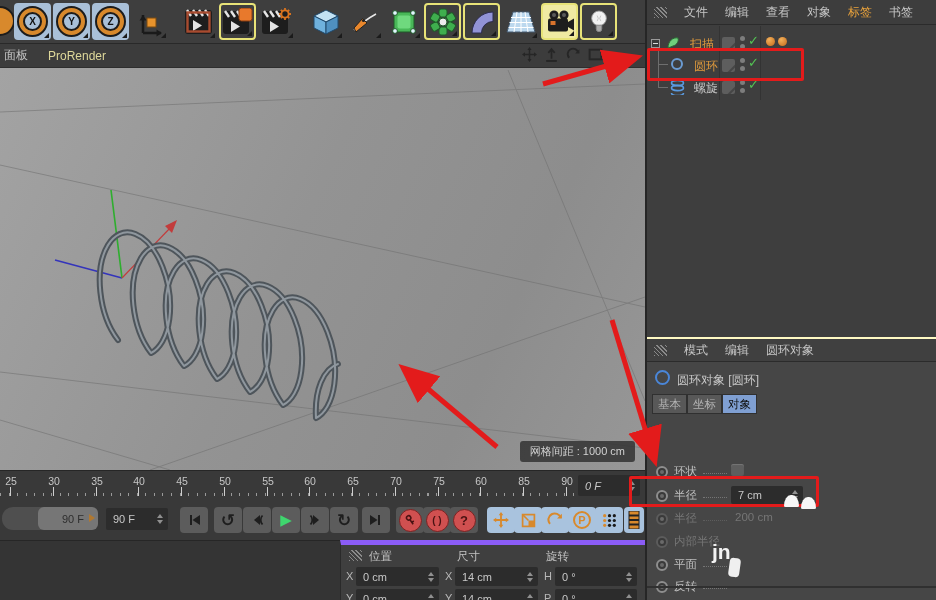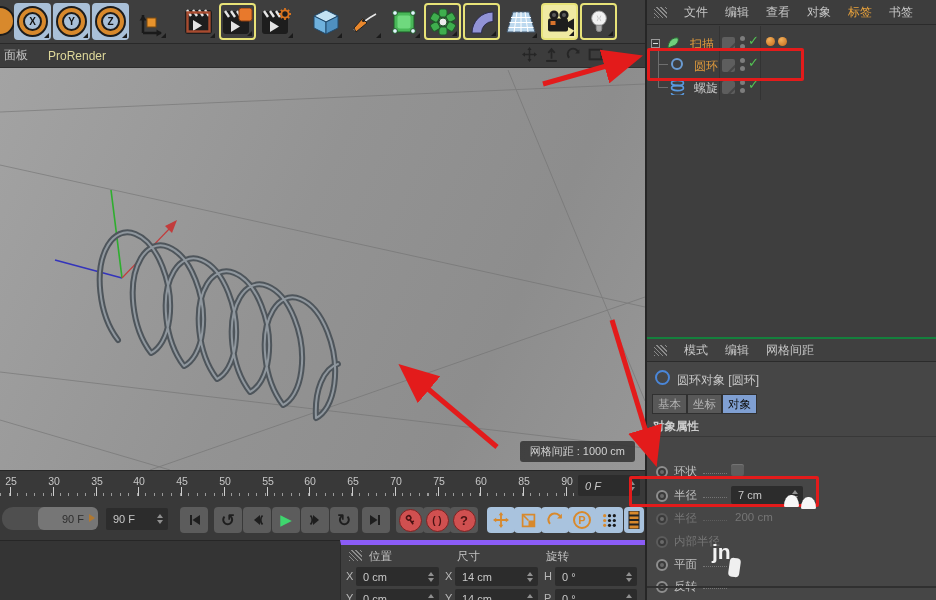--- a/index.html
+++ b/index.html
@@ -505,44 +505,41 @@
       </svg>
       <span class="oname abs" style="left:42px;top:4px;color:#c8c8c8;">螺旋</span>
       <span class="tog-sq"></span>
       <span class="dot2" style="top:4px;">
           <i style="top:0;"></i>
           <i style="top:8px;"></i>
         </span>
       <span class="check">✓</span>
     </div>
 
-    <div class="pmenu" style="top:337px;border-top:2px solid #15803d;background:#404040;">
+    <div class="pmenu" style="top:337px;border-top:2px solid #fef9c3;background:#404040;">
       <span class="hatch"></span>
       <span>模式</span>
       <span>编辑</span>
-      <span>网格间距</span>
+      <span>圆环对象</span>
     </div>
     <div class="abs" style="left:0;top:362px;width:289px;height:238px;background:#464646;"></div>
 
     <div class="abs" style="left:8px;top:370px;width:15px;height:15px;border:2.5px solid #4a86d8;border-radius:50%;box-sizing:border-box;"></div>
     <span class="abs" style="left:30px;top:372px;color:#c9c9c9;">圆环对象 [圆环]</span>
 
     <div class="tab" style="left:5px;top:394px;width:35px;">
         <span>基本</span>
       </div>
     <div class="tab" style="left:40px;top:394px;width:35px;">
         <span>坐标</span>
       </div>
     <div class="tab active" style="left:75px;top:394px;width:35px;">
         <span>对象</span>
       </div>
 
-    <div class="abs" style="left:0;top:416px;width:289px;height:20px;border-bottom:1px solid #383838;">
-      <span style="position:absolute;left:6px;top:3px;color:#cdcdcd;font-weight:bold;font-size:11.5px;">对象属性</span>
-    </div>
 
     <div class="arow" style="top:461px;">
       <span class="arec"></span>
       <span class="alabel">环状</span>
       <span class="leader" style="left:56px;width:24px;"></span>
       <span class="cbx"></span>
     </div>
     <div class="arow" style="top:485px;">
       <span class="arec"></span>
       <span class="alabel">半径</span>

